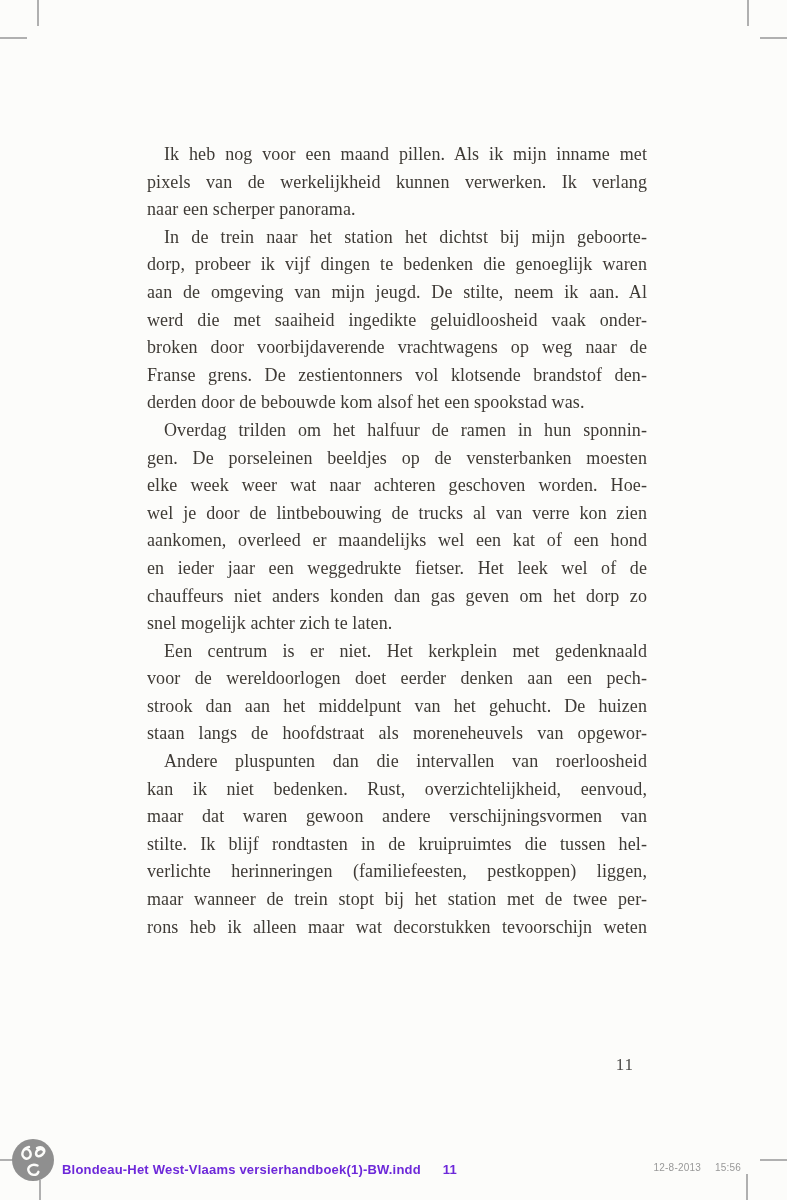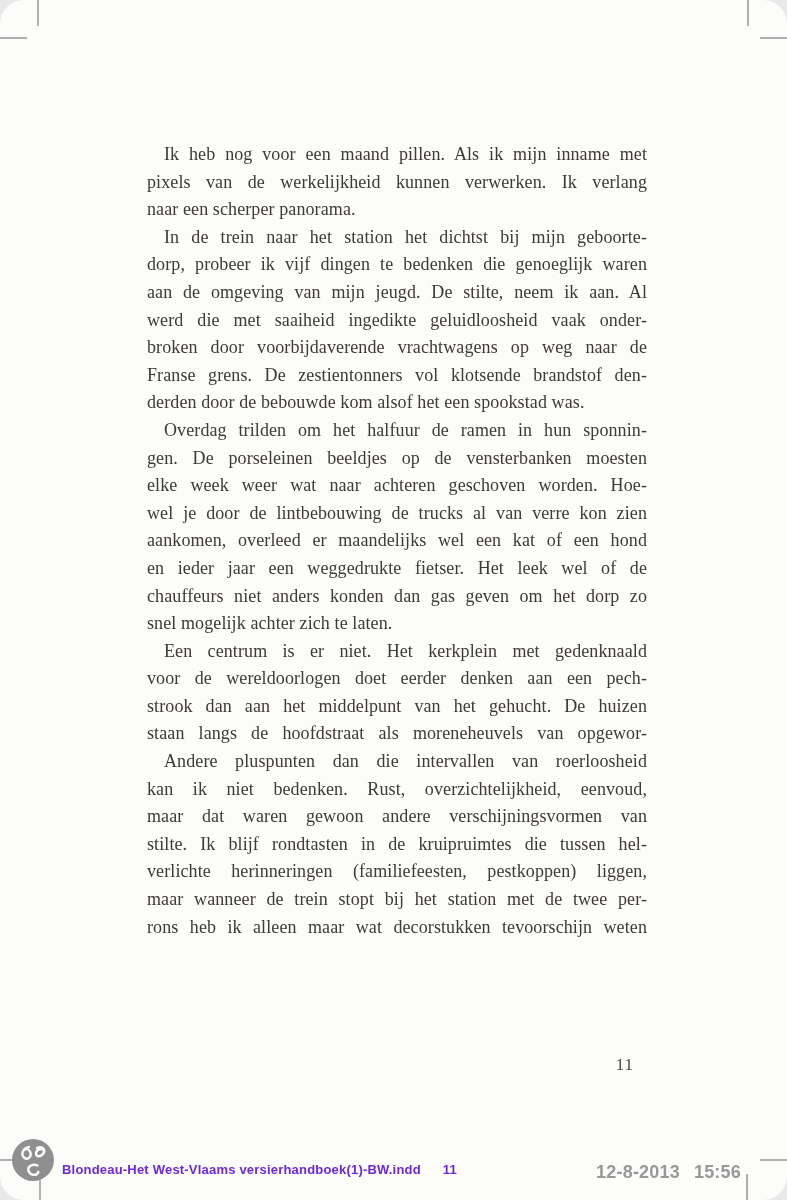--- a/index.html
+++ b/index.html
@@ -7,21 +7,20 @@
     padding: 0;
     background: #e9e9e9;
   }
   .page {
     position: relative;
     width: 787px;
     height: 1200px;
     background: #fcfcfa;
     overflow: hidden;
     font-family: "Liberation Serif", "DejaVu Serif", serif;
-    border-radius: 24px;
   }
   
   .crop {
     position: absolute;
     background: #b0b0b0;
   }
   .crop.tl-v { left: 37px;  top: 0;       width: 2px;  height: 26px; }
   .crop.tl-h { left: 0;     top: 37px;    width: 27px; height: 2px;  }
   .crop.tr-v { left: 747px; top: 0;       width: 2px;  height: 26px; }
   .crop.tr-h { left: 760px; top: 37px;    width: 27px; height: 2px;  }
@@ -87,22 +86,22 @@
     color: #6d28d9;
     letter-spacing: 0.2px;
     text-align: right;
   }
   .slug-pageref { margin-left: 22px; }
   .slug-right {
     position: absolute;
     right: 46px;
     top: 24px;
     font-family: "Liberation Sans", sans-serif;
-    font-size: 18px;
-    font-weight: 700;
+    font-size: 10px;
+    font-weight: 400;
     color: #989898;
     letter-spacing: 0.2px;
   }
   .slug-time { margin-left: 14px; }
 </style>
 </head>
 <body>
 
 <div class="page">
 

